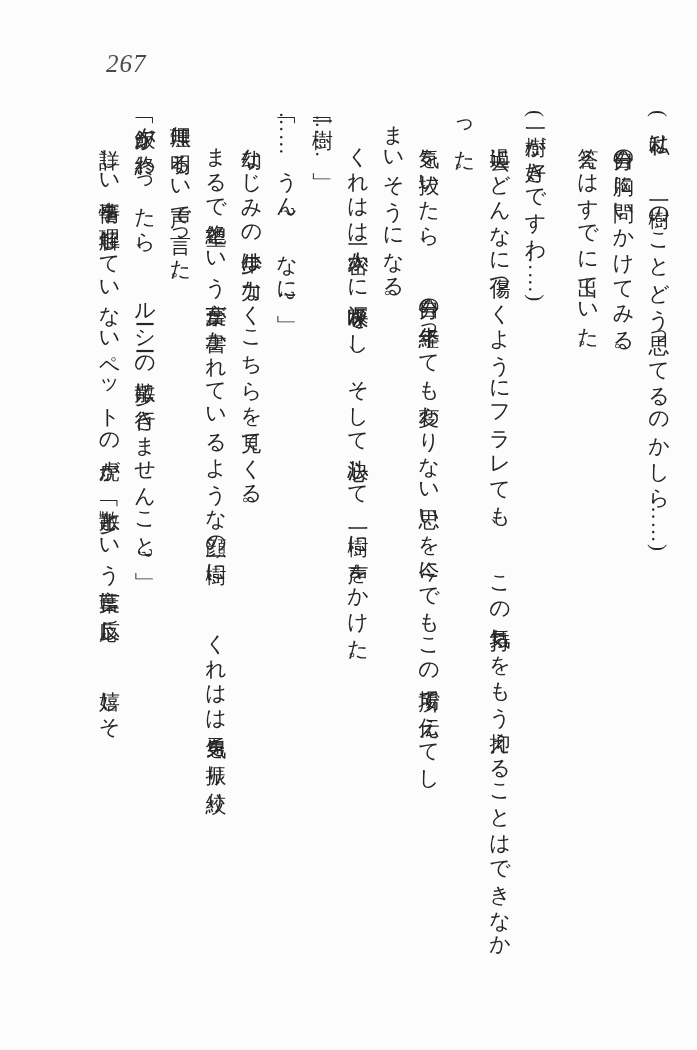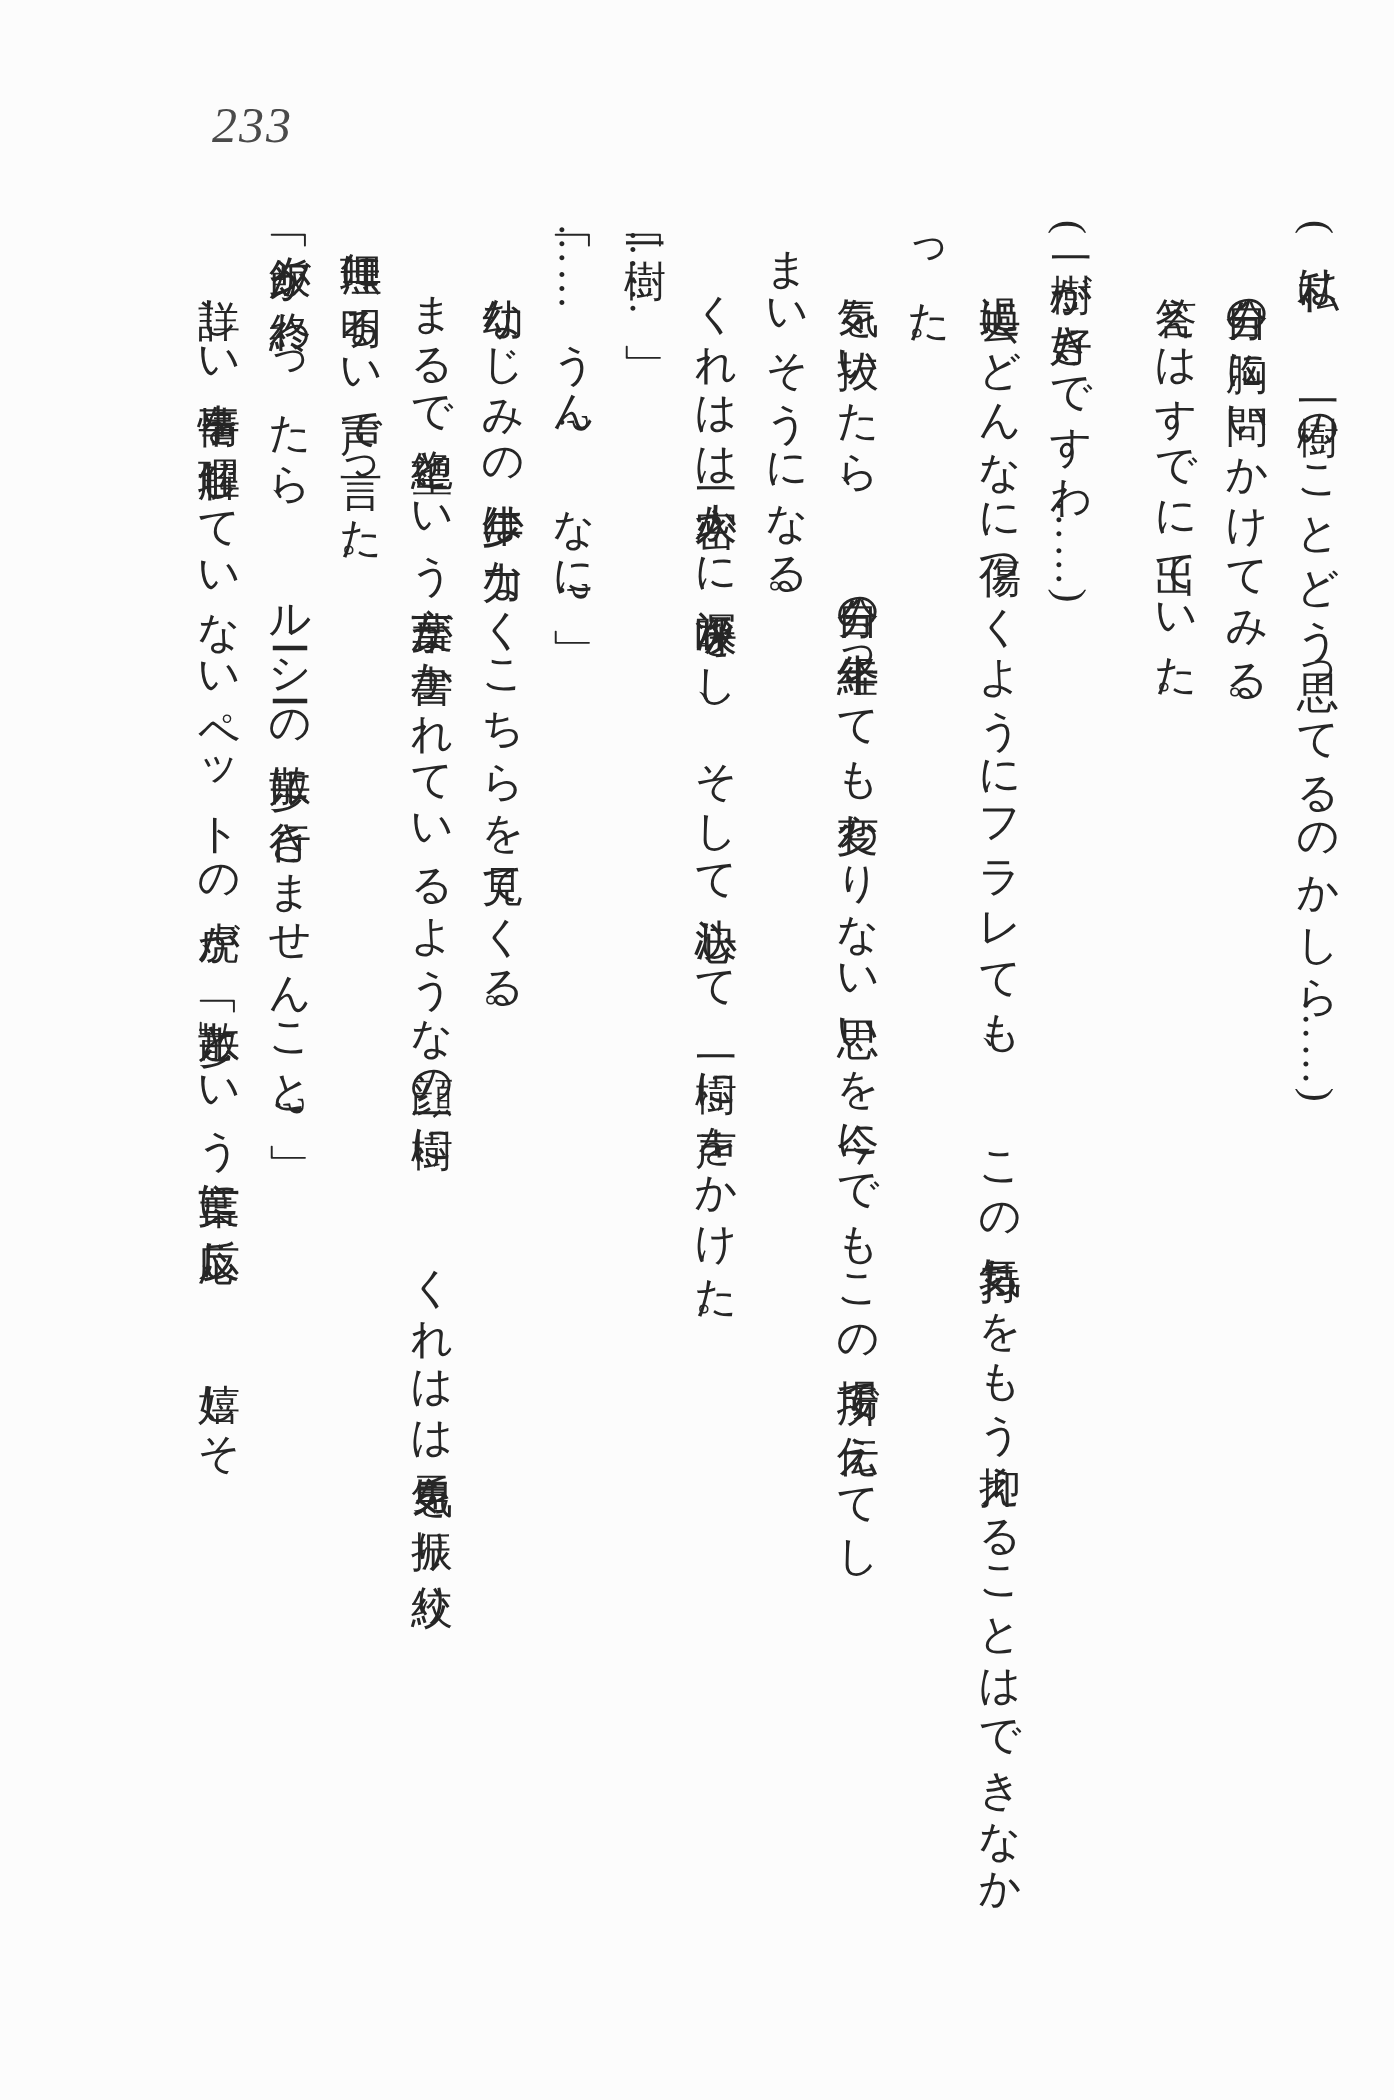--- a/index.html
+++ b/index.html
@@ -46,21 +46,21 @@
   }
   .gap-before {
     margin-right: 17px;
   }
 </style>
 </head>
 <body>
 
 <div class="page">
 
-  <div class="page-number">233</div>
+  <div class="page-number">267</div>
 
   <div class="text-area">
     <div class="col">(私は、　一樹のことどう思ってるのかしら……)</div>
     <div class="col">　自分の胸に問いかけてみる。</div>
     <div class="col">　答えはすでに出ていた。</div>
     <div class="col gap-before">(一樹が好きですわ……)</div>
     <div class="col">　過去にどんなに傷つくようにフラレても、　この気持ちをもう抑えることはできなか</div>
     <div class="col">った。</div>
     <div class="col">　気を抜いたら、　自分の十年経っても変わりない思いを今にでもこの場所で伝えてし</div>
     <div class="col">まいそうになる。</div>

